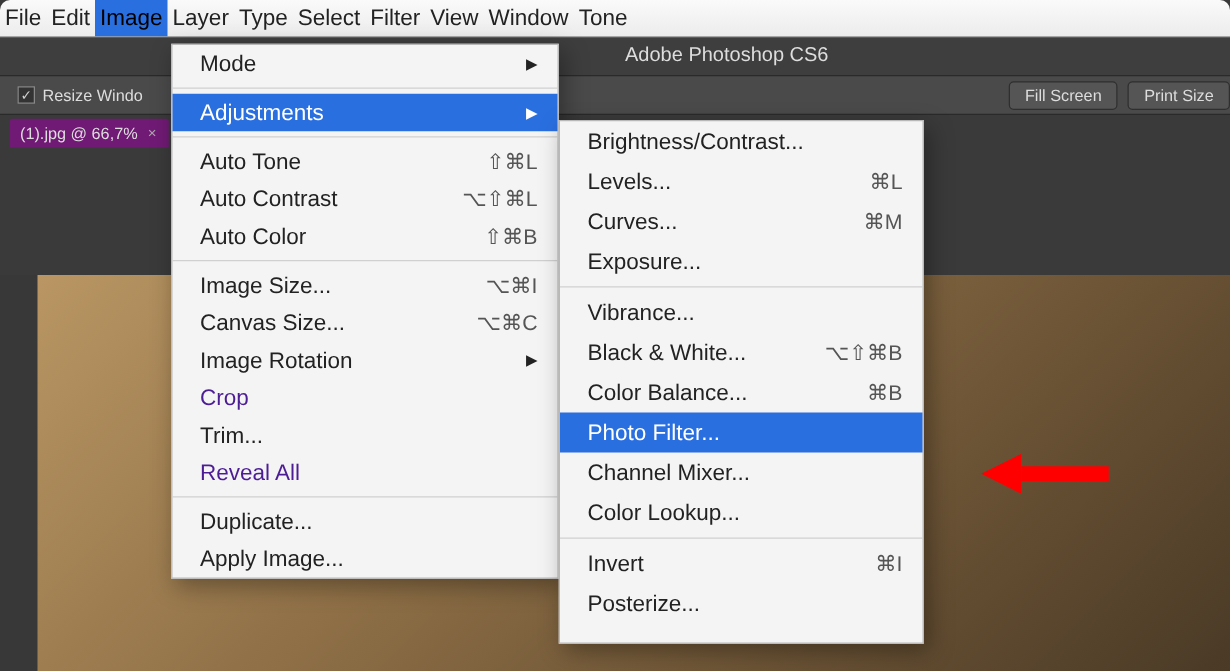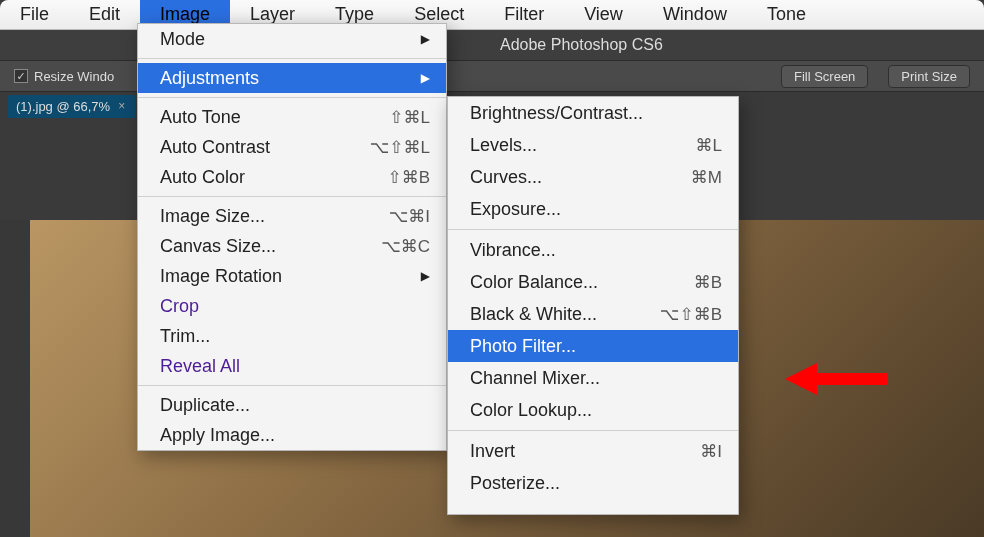--- a/index.html
+++ b/index.html
@@ -1,45 +1,45 @@
 <!DOCTYPE html>
 <html><head>
 <meta charset="utf-8">
 <style>
 * { margin: 0; padding: 0; box-sizing: border-box; font-family: -apple-system, "Helvetica Neue", Arial, sans-serif; }
 html, body { width: 984px; height: 537px; overflow: hidden; background: #3a3a3a; }
 
 
 .mac-menubar { height: 30px; background: linear-gradient(#fafafa,#ececec); border-bottom: 1px solid #bcbcbc; display: flex; align-items: center; font-size: 18px; color: #222; }
-.mac-menubar .menu-item { padding: 0 20px; height: 100%; display: flex; align-items: center; cursor: default; }
+.mac-menubar .menu-item { padding: 0 4px; height: 100%; display: flex; align-items: center; cursor: default; }
 .mac-menubar .menu-item.active { background: #2a6fe0; color: #000000; }
 
 
 .app-titlebar { height: 30px; background: #3e3e3e; color: #ddd; display: flex; align-items: center; padding-left: 500px; font-size: 16px; }
 .options-bar { height: 32px; background: #4a4a4a; border-top: 1px solid #2a2a2a; border-bottom: 1px solid #2a2a2a; display: flex; align-items: center; color: #ddd; font-size: 13px; }
 .options-bar .chk { margin: 0 6px 0 14px; width: 14px; height: 14px; border: 1px solid #888; background: #333; display: inline-flex; align-items: center; justify-content: center; color: #cfcfcf; font-size: 11px; }
-.options-bar .right { margin-left: auto; display: flex; gap: 20px; padding-right: 14px; }
+.options-bar .right { margin-left: auto; display: flex; gap: 8px; padding-right: 0; }
 .options-bar button { background: #555; color: #ddd; border: 1px solid #2f2f2f; border-radius: 4px; padding: 3px 12px; font-size: 13px; }
 .doc-tab { height: 28px; background: #3a3a3a; color: #ddd; display: flex; align-items: center; font-size: 13px; padding-left: 8px; }
-.doc-tab .tab { background: #0c4a6e; padding: 4px 10px 4px 8px; border-radius: 2px 2px 0 0; display: flex; align-items: center; gap: 8px; }
+.doc-tab .tab { background: #701a75; padding: 4px 10px 4px 8px; border-radius: 2px 2px 0 0; display: flex; align-items: center; gap: 8px; }
 .doc-tab .x { color: #aaa; font-size: 12px; }
 .canvas { position: absolute; top: 220px; left: 0; right: 0; bottom: 0; background: #383838; }
 .canvas .photo { position: absolute; left: 30px; top: 0; right: 0; bottom: 0; background: linear-gradient(135deg,#b99663 0%, #8e6f46 40%, #6b5335 70%, #4a3a26 100%); }
 
 
 .menu { position: absolute; background: #f4f4f4; border: 1px solid #b8b8b8; box-shadow: 4px 6px 18px rgba(0,0,0,.35); font-size: 18px; color: #222; }
 .menu .row { display: flex; align-items: center; height: 30px; padding: 0 16px 0 22px; white-space: nowrap; cursor: default; }
 .menu .row.disabled { color: #4c1d95; }
 .menu .row.hi { background: #2a6fe0; color: #fff; }
 .menu .row .label { flex: 1; }
 .menu .row .shortcut { color: #555; font-size: 17px; margin-left: 40px; text-align: right; min-width: 70px; }
 .menu .row .arrow { margin-left: 24px; font-size: 12px; }
 .menu hr { border: none; border-top: 1px solid #d0d0d0; margin: 4px 0; }
 
-.menu.image { top: 23px; left: 137px; width: 310px; }
+.menu.image { top: 35px; left: 137px; width: 310px; }
 .menu.adjust { top: 96px; left: 447px; width: 292px; padding-bottom: 15px;}
 .menu.adjust .row { height: 32px; }
 
 
 .red-arrow { position: absolute; top: 363px; left: 785px; display: flex; align-items: center; }
 .red-arrow .head { width: 0; height: 0; border-top: 16px solid transparent; border-bottom: 16px solid transparent; border-right: 32px solid #ff0000; }
 .red-arrow .shaft { width: 70px; height: 12px; background: #ff0000; }
 
 
 body { border-radius: 8px; }
@@ -151,26 +151,26 @@
     <span class="shortcut">⌘M</span>
   </div>
   <div class="row">
     <span class="label">Exposure...</span>
   </div>
   <hr>
   <div class="row">
     <span class="label">Vibrance...</span>
   </div>
   <div class="row">
+    <span class="label">Black &amp; White...</span>
+    <span class="shortcut">⌥⇧⌘B</span>
+  </div>
+  <div class="row">
     <span class="label">Color Balance...</span>
     <span class="shortcut">⌘B</span>
-  </div>
-  <div class="row">
-    <span class="label">Black &amp; White...</span>
-    <span class="shortcut">⌥⇧⌘B</span>
   </div>
   <div class="row hi">
     <span class="label">Photo Filter...</span>
   </div>
   <div class="row">
     <span class="label">Channel Mixer...</span>
   </div>
   <div class="row">
     <span class="label">Color Lookup...</span>
   </div>

